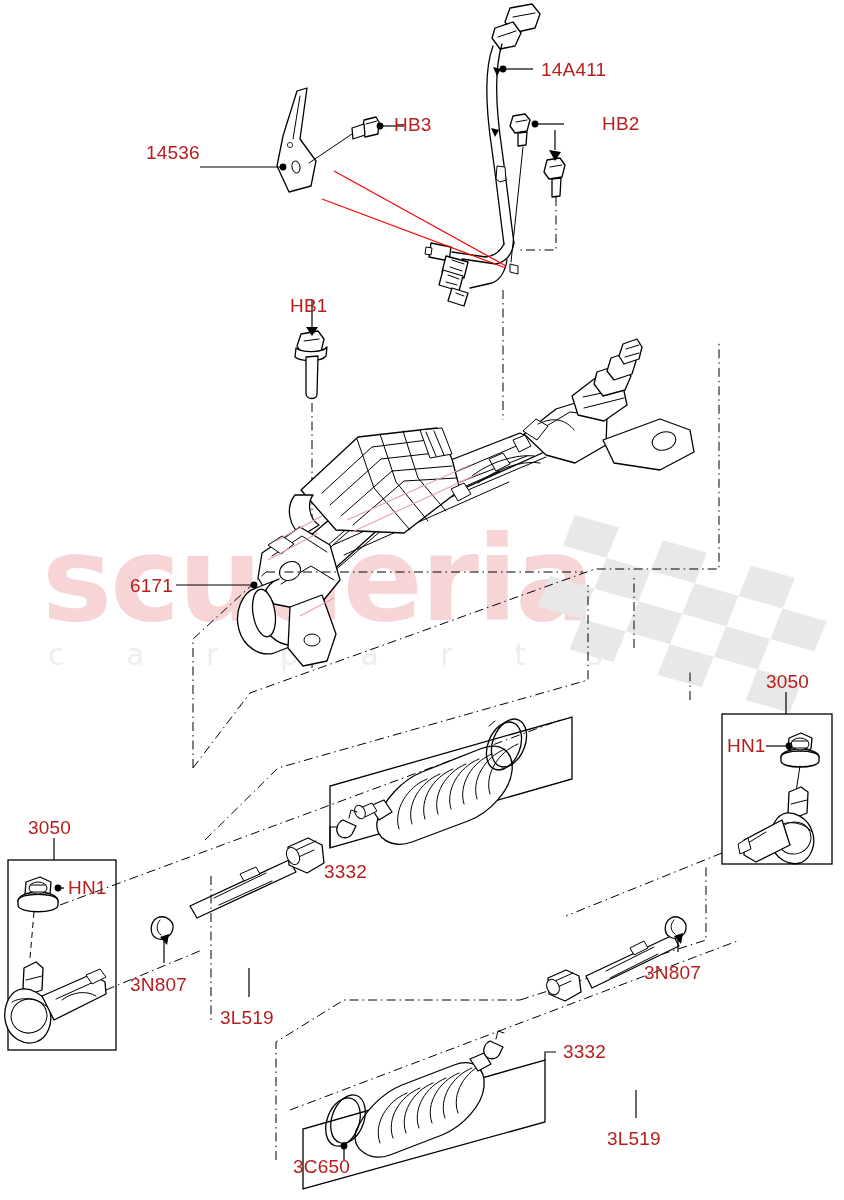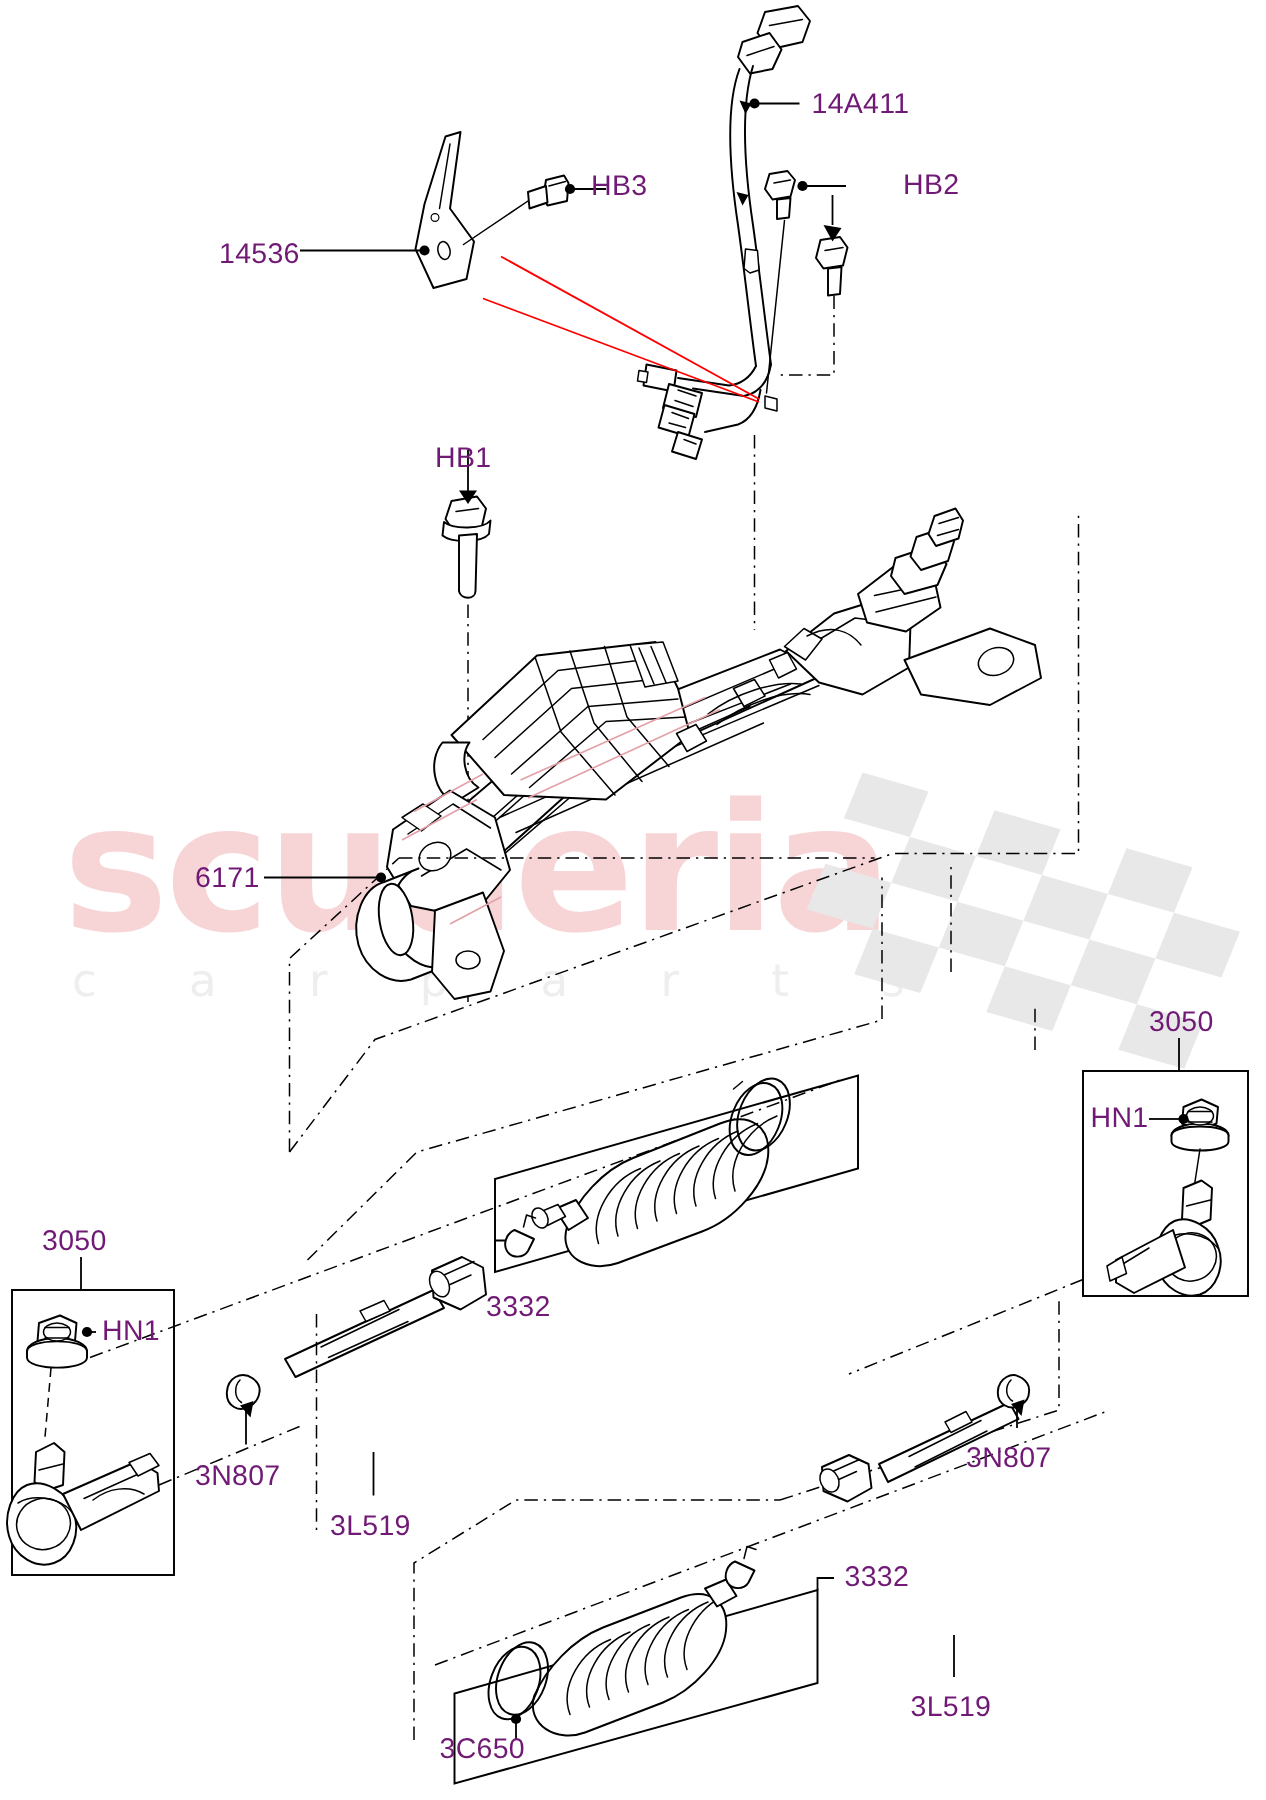--- a/index.html
+++ b/index.html
@@ -1,20 +1,20 @@
 <!DOCTYPE html>
 <html><head>
 <meta charset="utf-8">
 <style>
   html,body{margin:0;padding:0;background:#ffffff;}
   body{width:844px;height:1200px;position:relative;overflow:hidden;
        font-family:"Liberation Sans","DejaVu Sans",sans-serif;}
   #stage{position:absolute;left:0;top:0;width:844px;height:1200px;}
   #stage svg{position:absolute;left:0;top:0;}
-  .lbl{position:absolute;color:#701a75;font-size:19px;font-weight:400;
+  .lbl{position:absolute;color:#b91c1c;font-size:19px;font-weight:400;
        letter-spacing:.2px;white-space:nowrap;line-height:1;}
   .wm-scud{position:absolute;left:42px;top:520px;font-size:118px;
            font-family:"DejaVu Sans",sans-serif;font-weight:700;
            color:#f7d5d7;letter-spacing:-2px;line-height:1;
            -webkit-user-select:none;user-select:none;}
   .wm-cp{position:absolute;left:48px;top:640px;font-size:30px;
          font-family:"DejaVu Sans",sans-serif;color:#eeeeee;
          letter-spacing:26px;line-height:1;-webkit-user-select:none;user-select:none;}
 </style>
 </head>
@@ -370,21 +370,21 @@
 
       <path class="lead" d="M545 1060 L545 1052 L556 1052"></path>
     </g>
 
     <path class="dash" d="M211 876 L211 1020"></path>
   </svg>
 
   <div class="lbl" style="left:541px;top:60px">14A411</div>
   <div class="lbl" style="left:394px;top:115px">HB3</div>
   <div class="lbl" style="left:602px;top:114px">HB2</div>
-  <div class="lbl" style="left:146px;top:160px">14536</div>
+  <div class="lbl" style="left:146px;top:143px">14536</div>
   <div class="lbl" style="left:290px;top:296px">HB1</div>
   <div class="lbl" style="left:130px;top:576px">6171</div>
   <div class="lbl" style="left:766px;top:672px">3050</div>
   <div class="lbl" style="left:727px;top:736px">HN1</div>
   <div class="lbl" style="left:324px;top:862px">3332</div>
   <div class="lbl" style="left:28px;top:818px">3050</div>
   <div class="lbl" style="left:68px;top:878px">HN1</div>
   <div class="lbl" style="left:130px;top:975px">3N807</div>
   <div class="lbl" style="left:220px;top:1008px">3L519</div>
   <div class="lbl" style="left:644px;top:963px">3N807</div>

